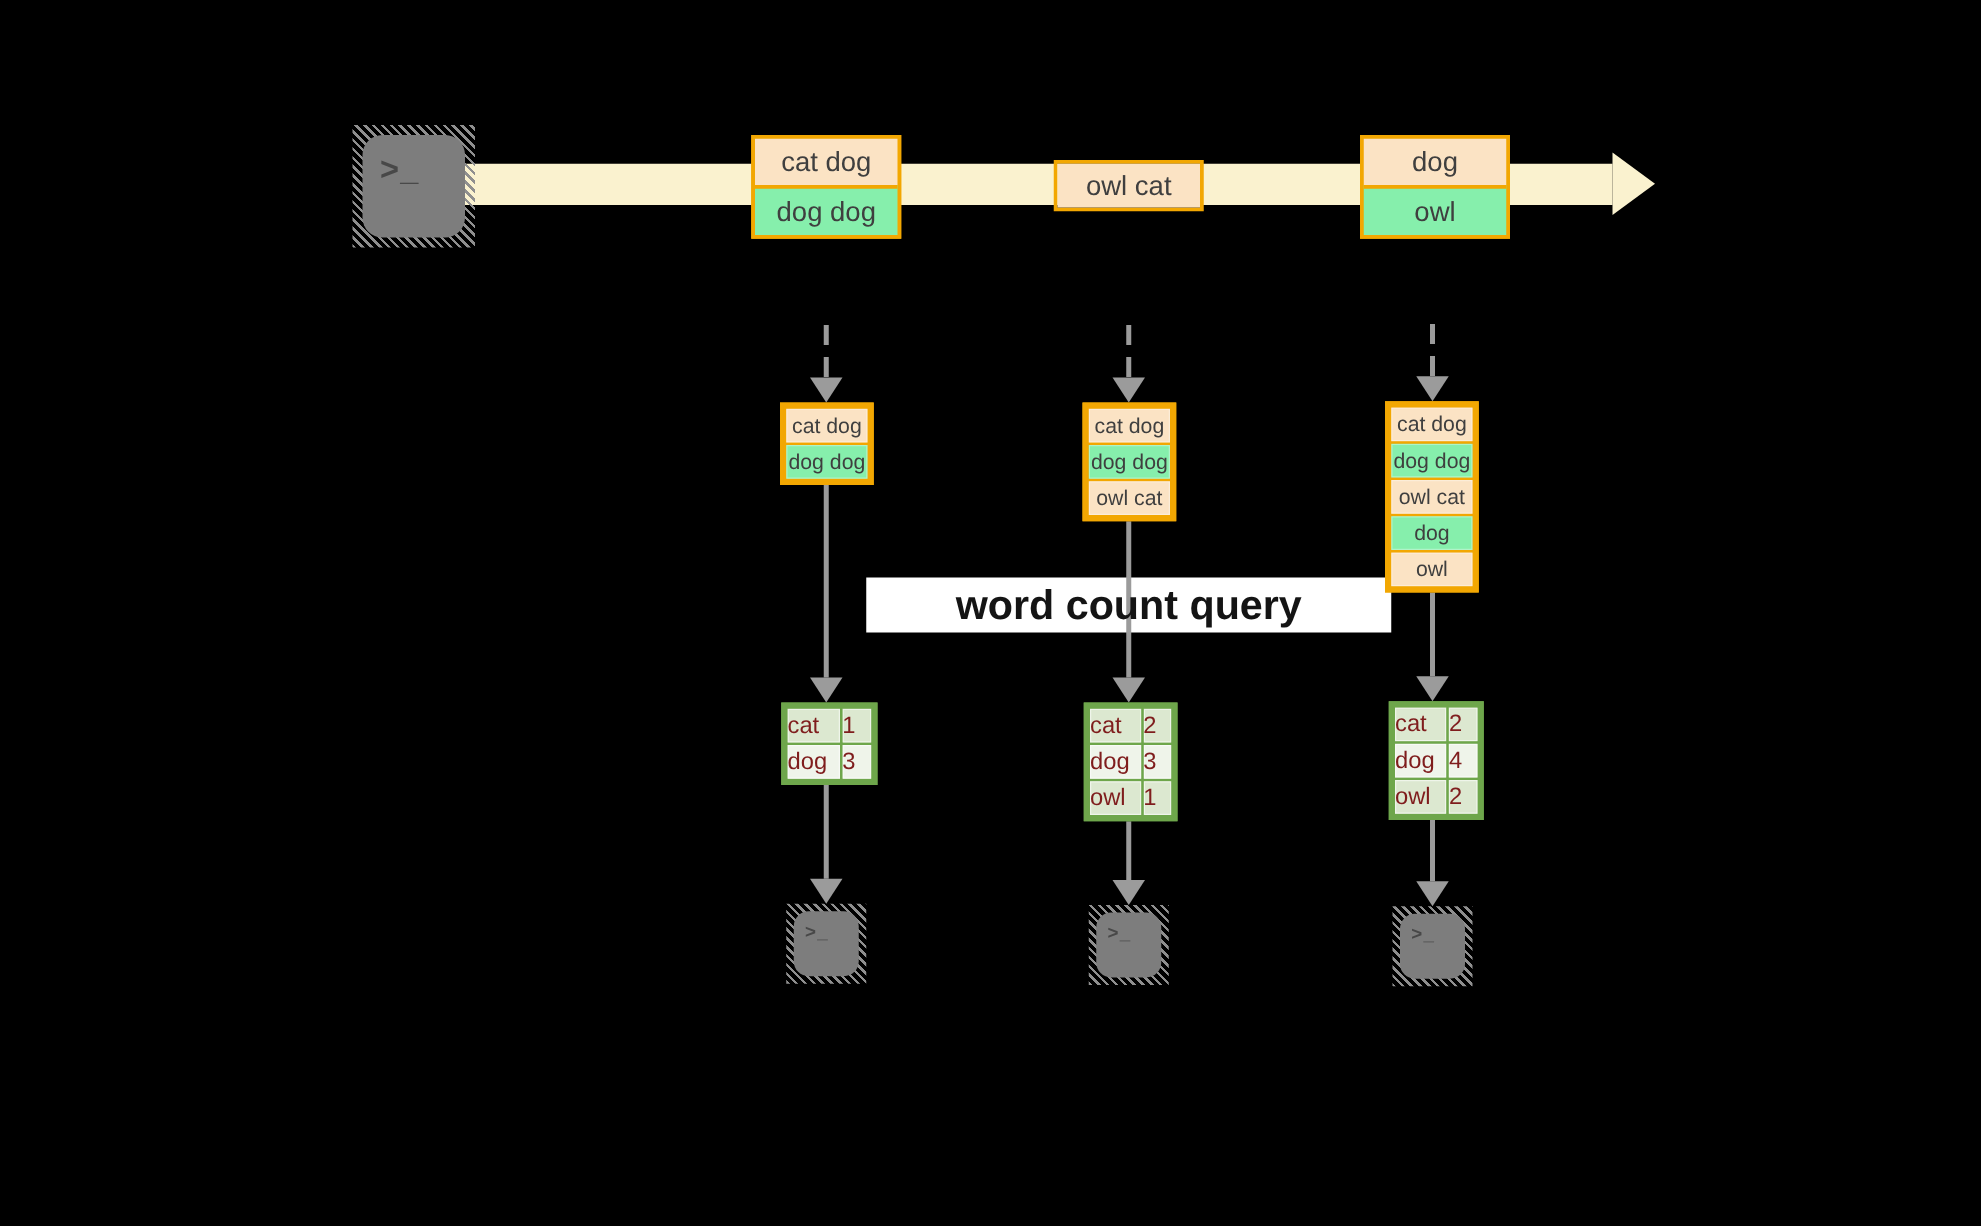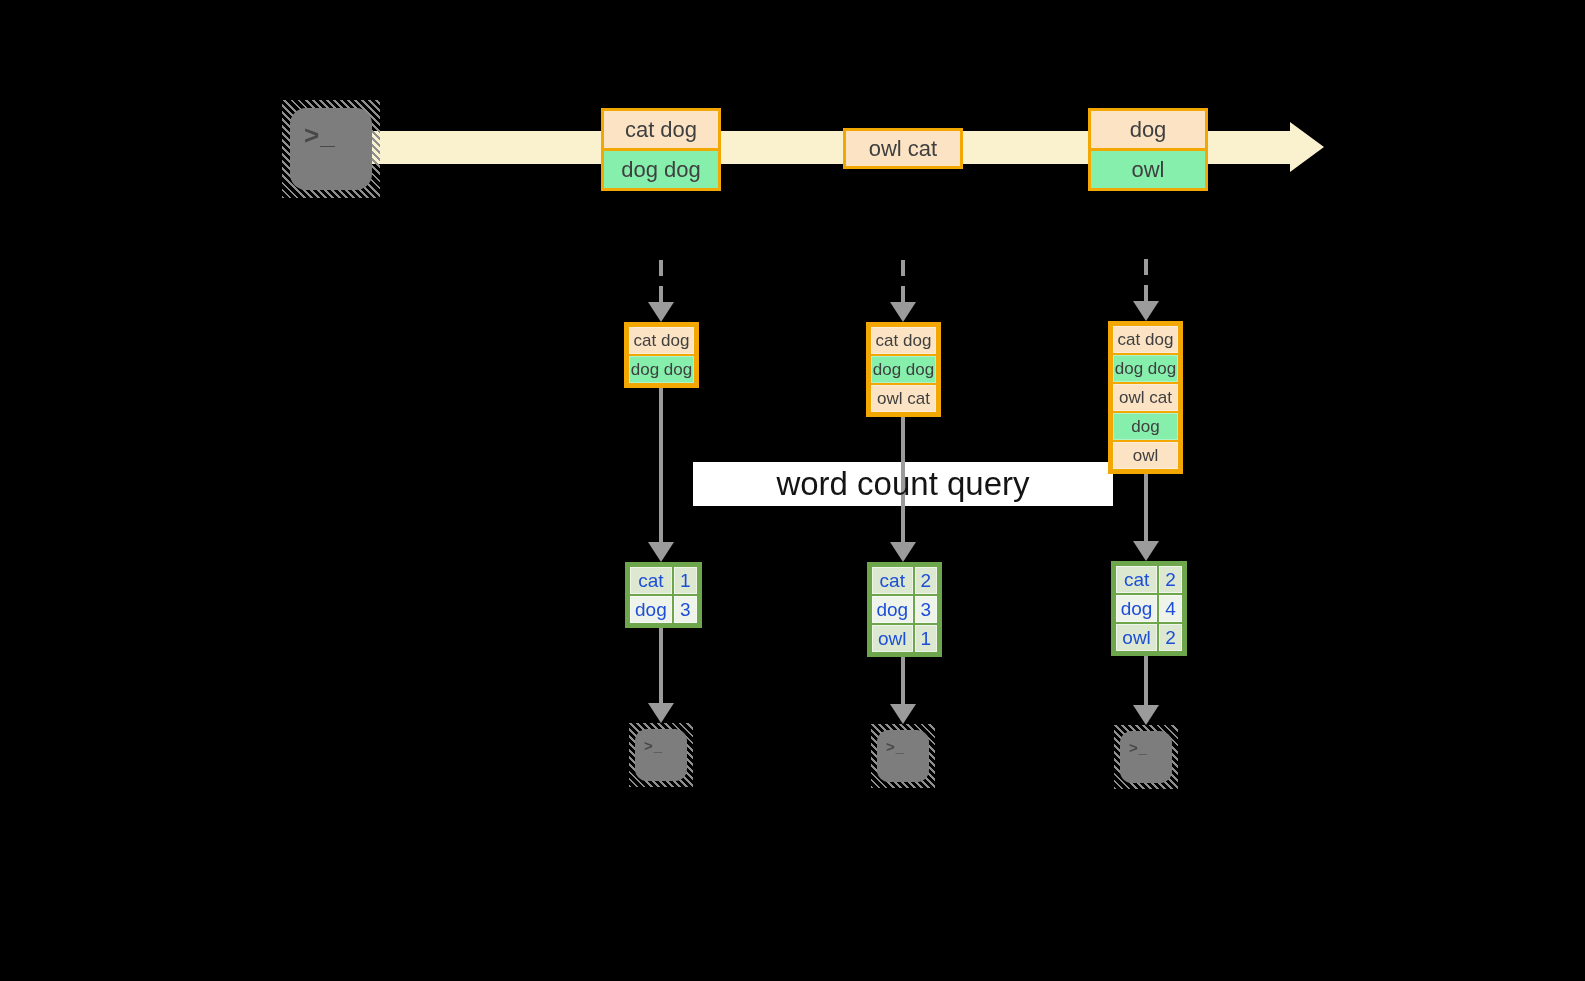--- a/index.html
+++ b/index.html
@@ -39,26 +39,26 @@
   
   .vline{position:absolute;width:4px;background:#9b9b9b;z-index:3;}
   .vdash{position:absolute;width:4px;z-index:3;
          background:repeating-linear-gradient(to bottom,#9b9b9b 0 16px,transparent 16px 26px);}
   .head-down{position:absolute;width:0;height:0;z-index:3;
              border-left:13px solid transparent;border-right:13px solid transparent;border-top:20px solid #9b9b9b;}
 
   
   .wcq-bg{position:absolute;left:693px;top:462px;width:420px;height:44px;background:#ffffff;z-index:2;}
   .wcq-text{position:absolute;left:693px;top:462px;width:420px;height:44px;line-height:44px;
-            text-align:center;font-size:33px;font-weight:400;color:#141414;z-index:4;}
+            text-align:center;font-size:33px;font-weight:700;color:#141414;z-index:4;}
 
   
   .gtable{position:absolute;border:3px solid #6EA64B;background:#6EA64B;padding:2px;
           display:grid;grid-template-columns:1.8fr 1fr;gap:2px;z-index:5;}
-  .gtable .gcell{height:27px;line-height:27px;text-align:center;font-size:19px;color:#1d4ed8;
+  .gtable .gcell{height:27px;line-height:27px;text-align:left;font-size:19px;color:#7f1d1d;
                  box-shadow:inset 0 0 0 1px rgba(255,255,255,.55);}
   .grow-a{background:#DCE8D0;}
   .grow-b{background:#EFF4EA;}
 </style>
 </head>
 <body>
 
 <div class="canvas">
 
   <div class="band"></div>

